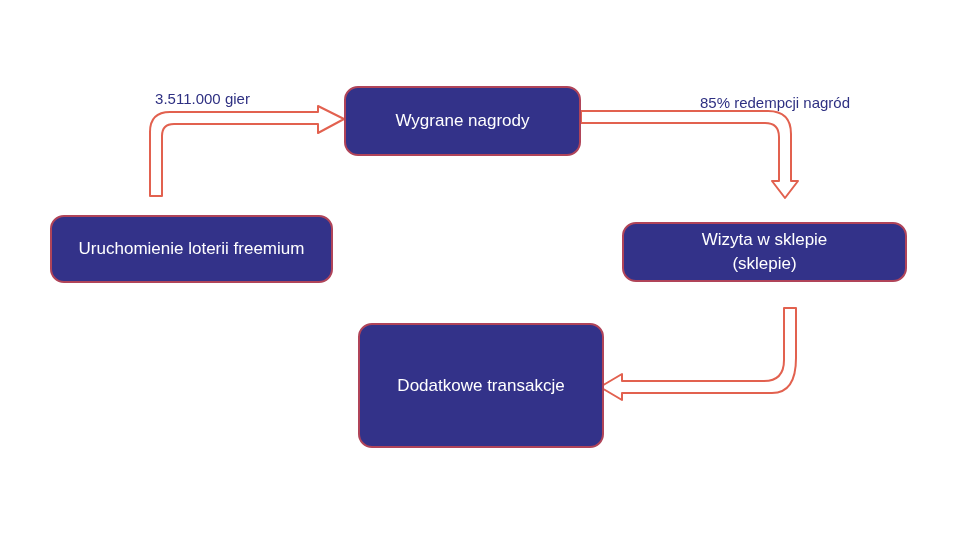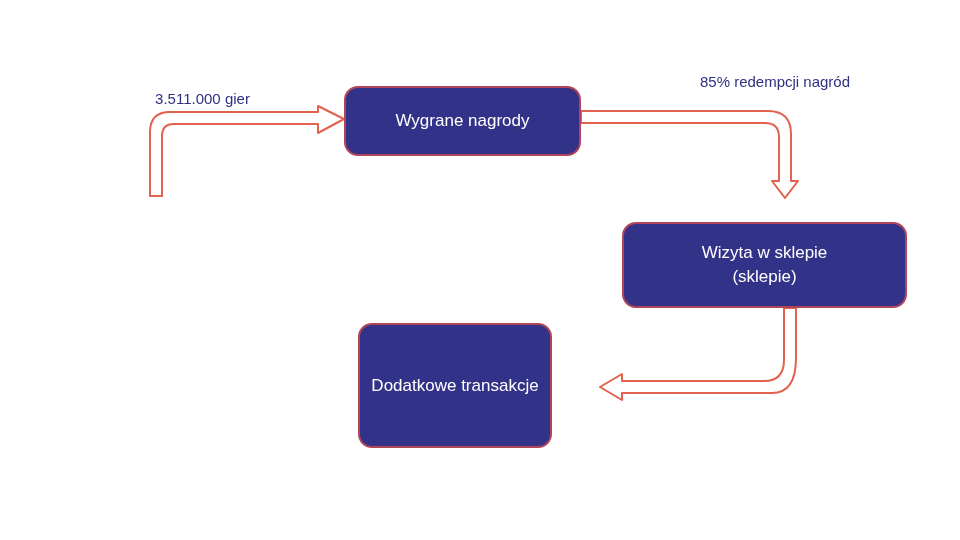--- a/index.html
+++ b/index.html
@@ -26,44 +26,47 @@
     flex-direction: column;
     align-items: center;
     justify-content: center;
     text-align: center;
     font-size: 17px;
     line-height: 24px;
     box-sizing: border-box;
   }
   .node-launch       { left: 50px;  top: 215px; width: 283px; height: 68px;  }
   .node-prizes       { left: 344px; top: 86px;  width: 237px; height: 70px;  }
-  .node-store        { left: 622px; top: 222px; width: 285px; height: 86px;  }
-  .node-transactions { left: 358px; top: 323px; width: 194px; height: 125px; }
+  .node-store        { left: 622px; top: 222px; width: 285px; height: 60px;  }
+  .node-transactions { left: 358px; top: 323px; width: 246px; height: 125px; }
   .edge-label {
     position: absolute;
     color: #2e3082;
     font-size: 15px;
     line-height: 22px;
     text-align: center;
   }
   .label-games      { left: 100px; top: 88px;  width: 205px; }
-  .label-redemption { left: 660px; top: 71px;  width: 230px; }
+  .label-redemption { left: 660px; top: 92px;  width: 230px; }
   .label-purchase   { left: 628px; top: 406px; width: 305px; }
 </style>
 </head>
 <body>
 
 <div class="canvas">
 
   <svg class="arrow-layer" viewBox="0 0 960 540">
     <path d="M150,196 L150,132 Q150,112 170,112 L318,112 L318,106 L344,119 L318,133 L318,124 L174,124 Q162,124 162,136 L162,196 Z" fill="#ffffff" stroke-width="2" stroke-linejoin="round" stroke="#e2614f"></path>
     <path d="M581,111 L768,111 Q791,111 791,134 L791,181 L798,181 L785,198 L772,181 L779,181 L779,137 Q779,123 765,123 L581,123 Z" fill="#ffffff" stroke-width="2" stroke-linejoin="round" stroke="#e2614f"></path>
     <path d="M784,308 L796,308 L796,358 Q796,393 772,393 L622,393 L622,400 L600,387 L622,374 L622,381 L764,381 Q784,381 784,360 Z" fill="#ffffff" stroke-width="2" stroke-linejoin="round" stroke="#e2614f"></path>
   </svg>
 
+  <div class="node node-launch">
+    <span>Uruchomienie loterii freemium</span>
+  </div>
 
   <div class="node node-prizes">
     <span>Wygrane nagrody</span>
   </div>
 
   <div class="node node-store">
     <span>Wizyta w sklepie</span>
     <span>(sklepie)</span>
   </div>
 

